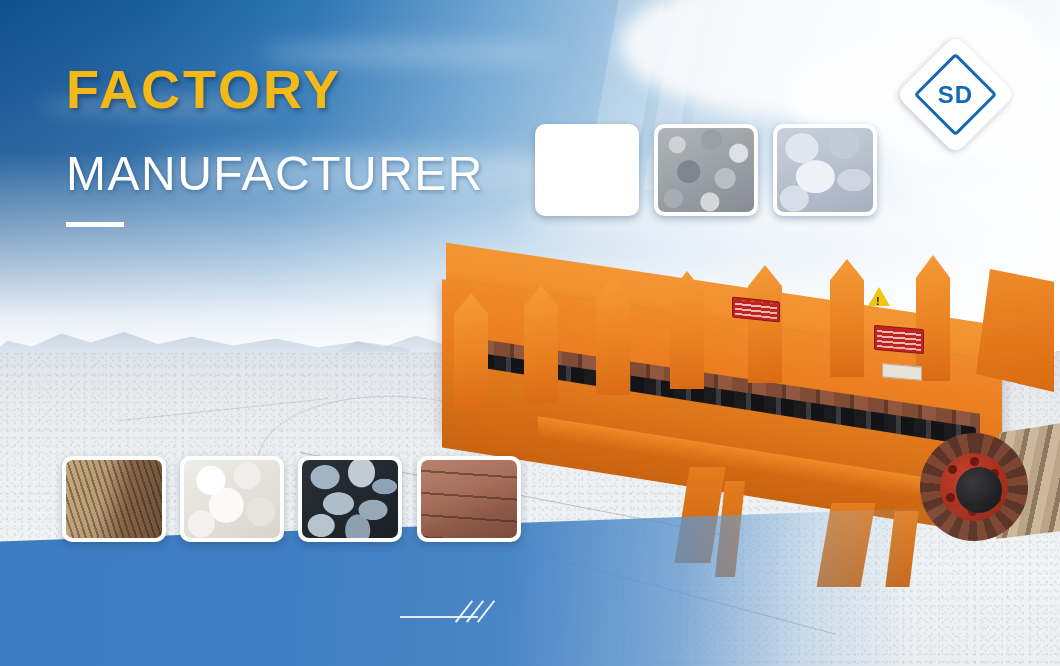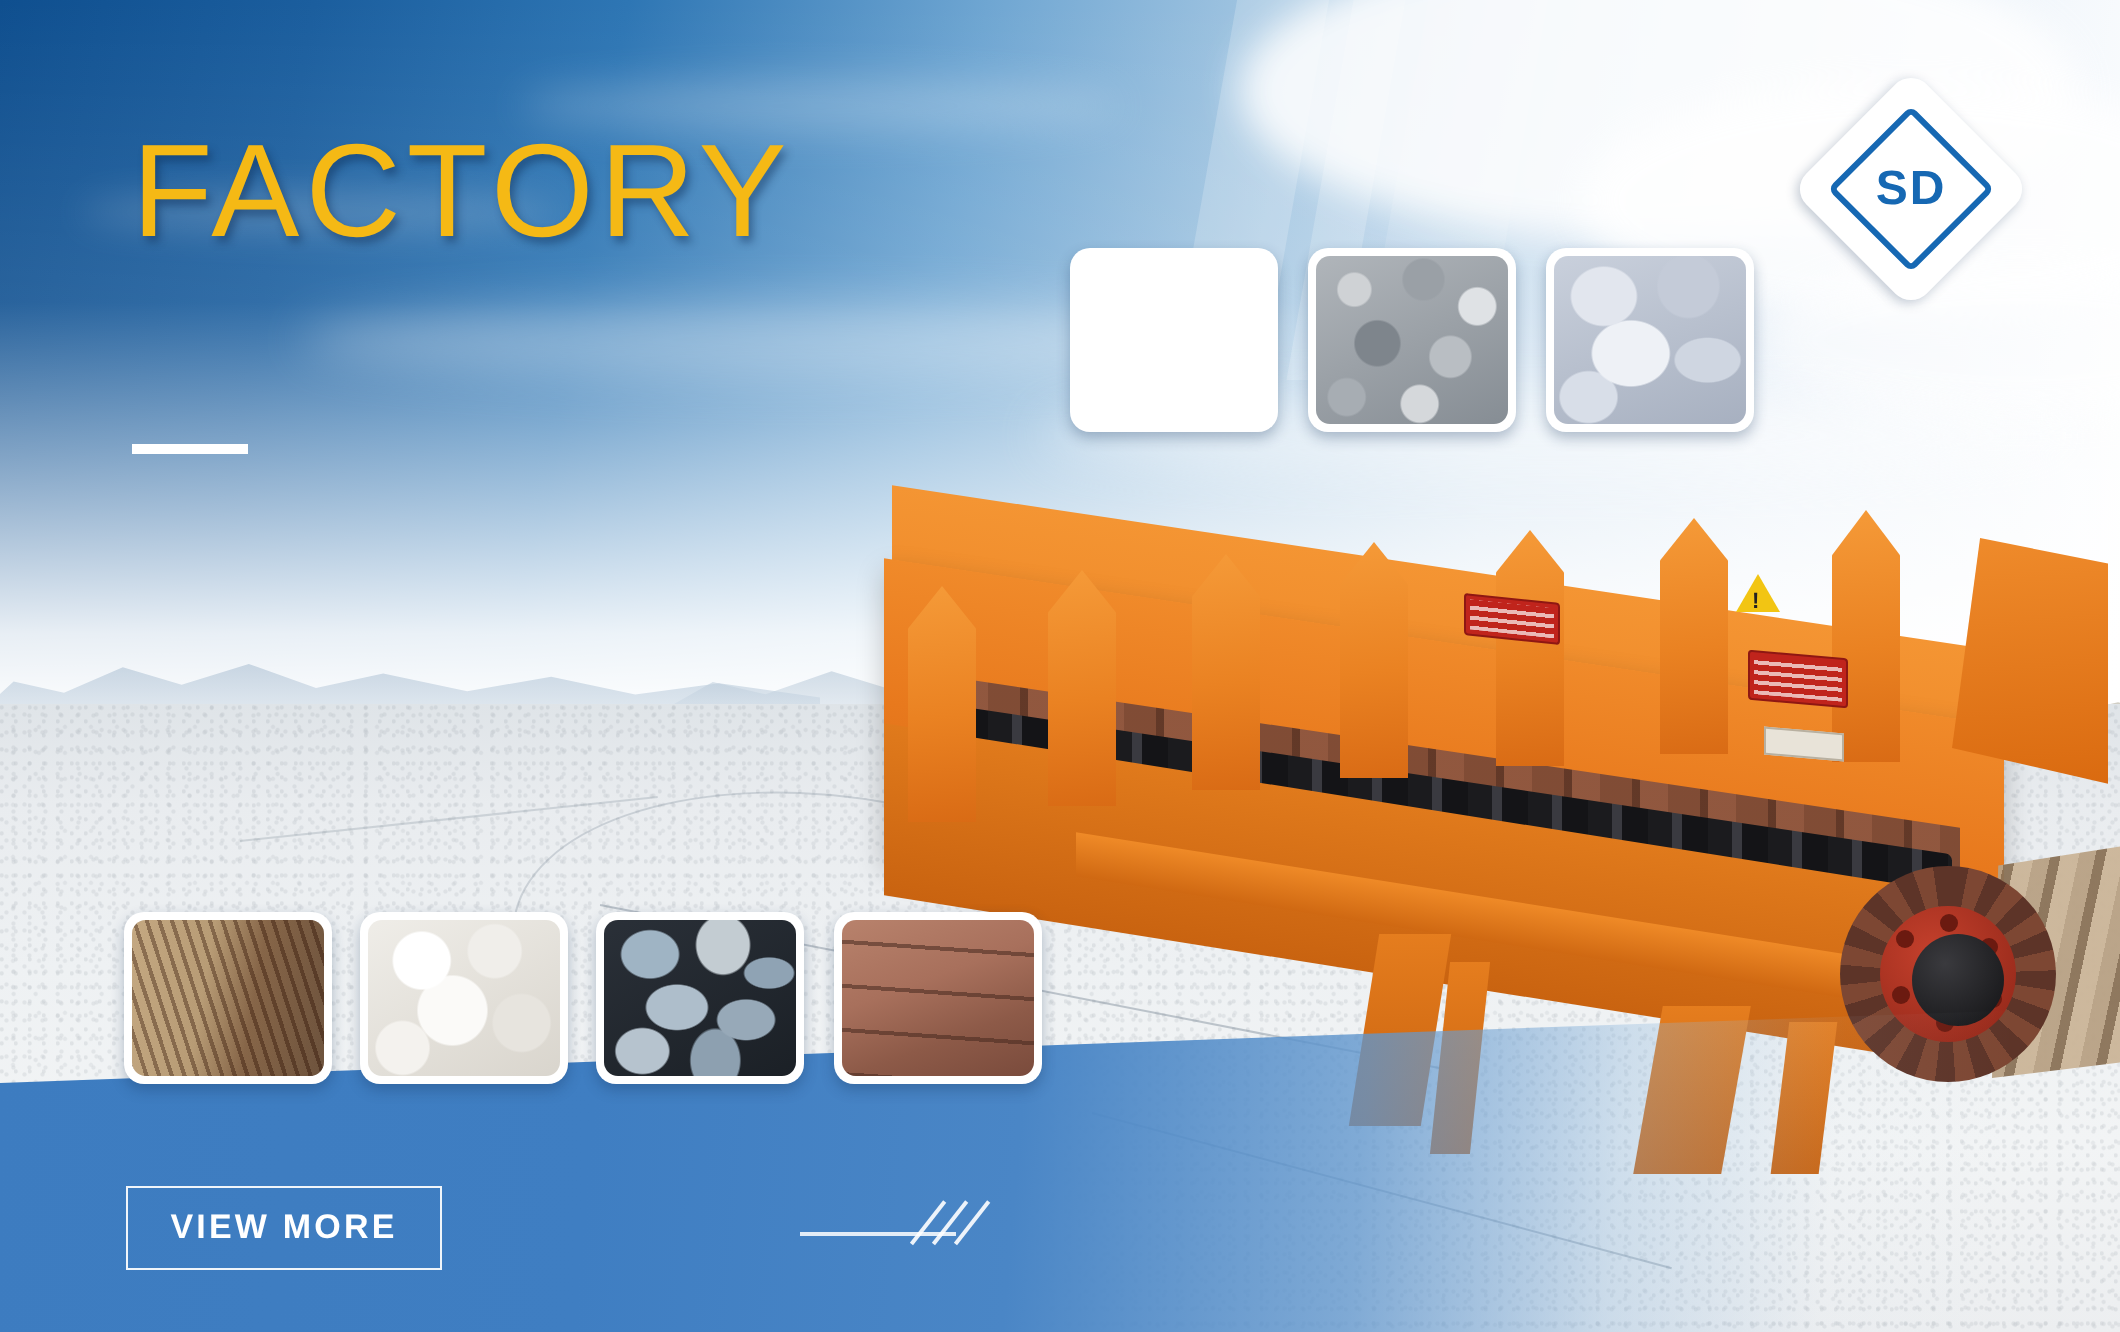--- a/index.html
+++ b/index.html
@@ -78,21 +78,21 @@
     clip-path:polygon(0 25%,100% 2%,100% 100%,0 100%);}
 
   
   .arrowline{position:absolute;left:400px;top:616px;width:78px;height:1.6px;background:rgba(255,255,255,.85);}
   .slash{position:absolute;width:2.4px;height:27px;background:rgba(255,255,255,.9);transform:rotate(38deg);}
   .sl1{left:463px;top:598px;}
   .sl2{left:474px;top:598px;}
   .sl3{left:485px;top:598px;}
 
   
-  .h1{position:absolute;left:66px;top:62px;font-size:66px;font-weight:normal;
+  .h1{position:absolute;left:66px;top:62px;font-size:54px;font-weight:bold;
     color:#f5b915;letter-spacing:3px;line-height:1;
     text-shadow:2px 3px 4px rgba(10,40,80,.45);}
   .h2{position:absolute;left:66px;top:150px;font-size:48px;font-weight:normal;
     color:#ffffff;letter-spacing:1.5px;line-height:1;
     text-shadow:1px 2px 4px rgba(20,60,110,.40);}
   .divider{position:absolute;left:66px;top:222px;width:58px;height:5px;background:#ffffff;}
   .para{position:absolute;left:64px;top:270px;width:380px;font-size:19.5px;
     color:#1d1d1d;line-height:1.52;white-space:pre-line;}
 
   
@@ -331,23 +331,23 @@
         <div class="tex tex-bluepeb"></div>
       </div>
   </div>
   <div class="thumb t-bot" style="left:417px;">
     <div class="inner">
         <div class="tex tex-brick"></div>
       </div>
   </div>
 
   <div class="h1">FACTORY</div>
+  <div class="h2">MANUFACTURER</div>
   <div class="divider"></div>
 
-  <div class="viewmore">VIEW MORE</div>
 
   <div class="logo">
     <div class="plate" style="position:absolute;inset:0;background:#ffffff;border-radius:11px;transform:rotate(45deg);box-shadow:0 2px 6px rgba(10,40,80,.25);clip-path:none;width:auto;height:auto;"></div>
     <div class="dia"></div>
     <div class="sd">SD</div>
   </div>
 
 </div>
 
 </body></html>

